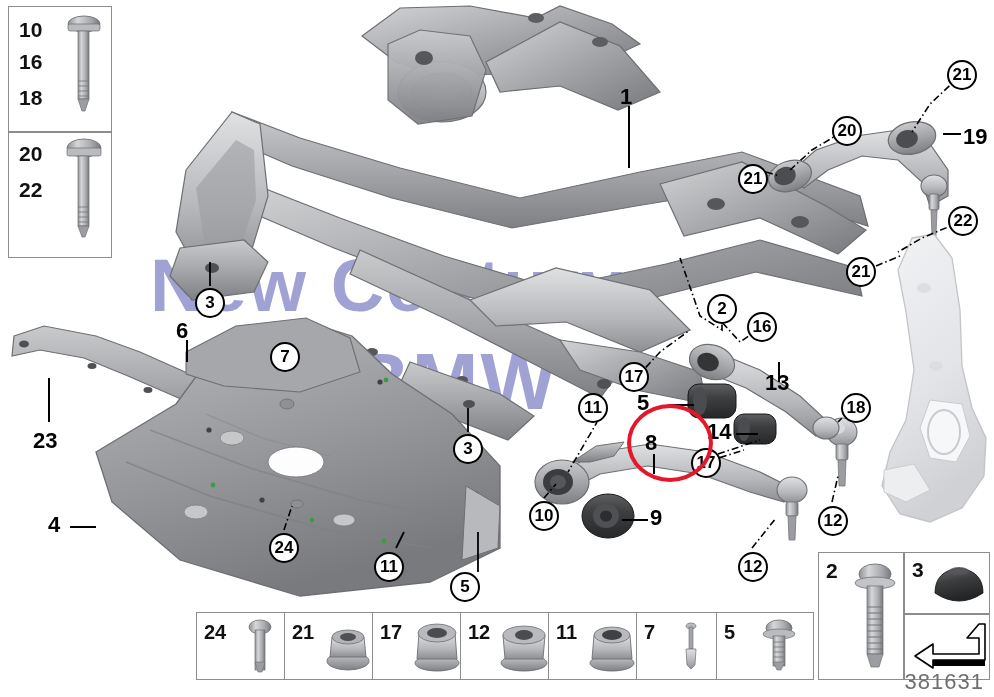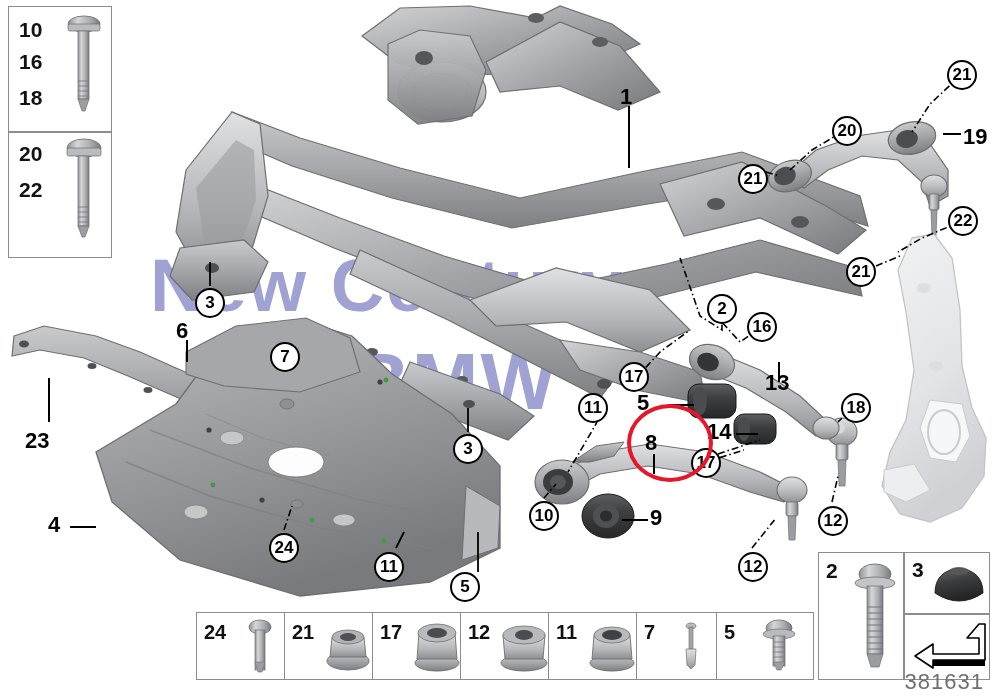--- a/index.html
+++ b/index.html
@@ -335,21 +335,21 @@
 
   <div class="num" style="left:963px;top:126px;">19</div>
   <div class="lead h" style="left:943px;top:133px;width:18px;"></div>
 
   <div class="num" style="left:176px;top:320px;">6</div>
   <div class="lead v" style="left:186px;top:340px;height:22px;"></div>
 
   <div class="num" style="left:765px;top:340px;margin-top:32px;">13</div>
   <div class="lead v" style="left:778px;top:362px;height:20px;"></div>
 
-  <div class="num" style="left:25px;top:430px;text-align:right;">23</div>
+  <div class="num" style="left:33px;top:430px;text-align:right;">23</div>
   <div class="lead v" style="left:48px;top:378px;height:44px;"></div>
 
   <div class="num" style="left:637px;top:392px;">5</div>
   <div class="lead h" style="left:668px;top:404px;width:26px;"></div>
 
   <div class="num" style="left:707px;top:421px;">14</div>
   <div class="lead h" style="left:736px;top:433px;width:22px;"></div>
 
   <div class="num" style="left:645px;top:432px;">8</div>
   <div class="lead v" style="left:653px;top:454px;height:20px;"></div>

